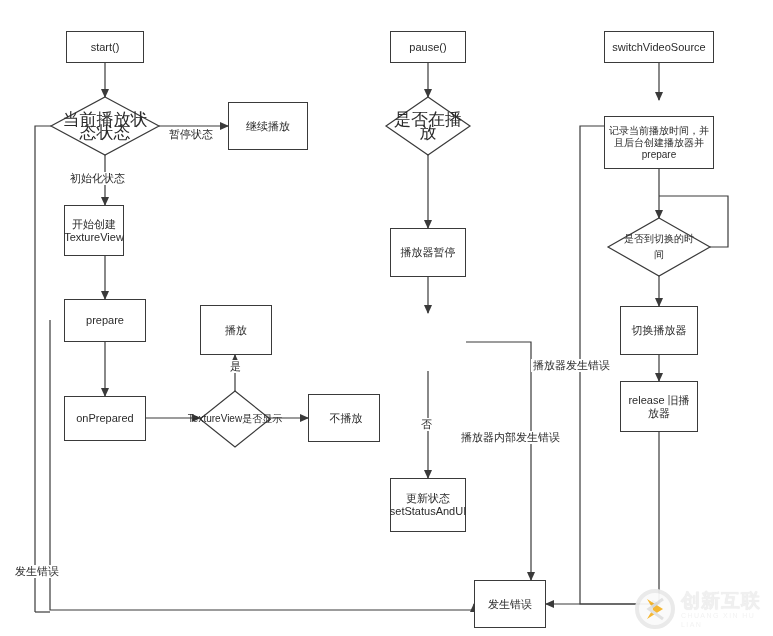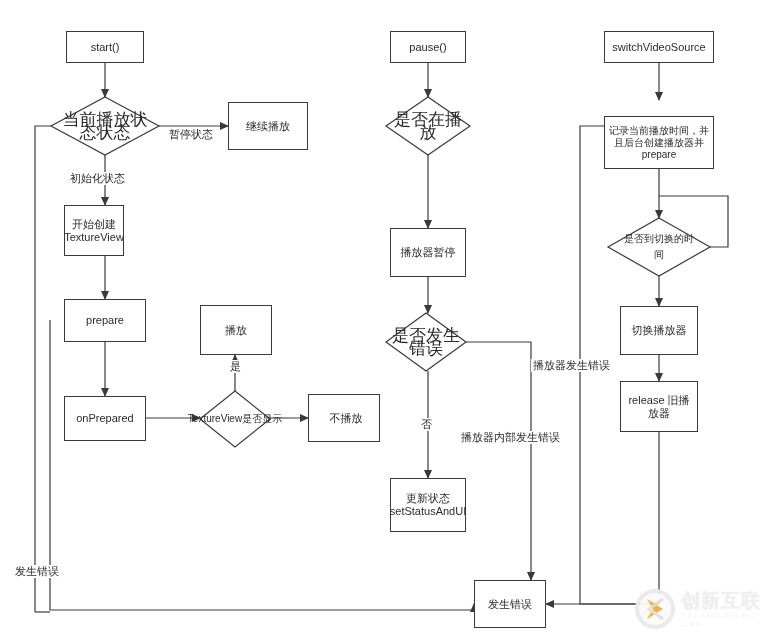--- a/index.html
+++ b/index.html
@@ -209,26 +209,20 @@
 
   <div class="diamond-wrap" style="left:386px; top:97px; width:84px; height:58px;">
     <svg width="84" height="58">
       <polygon points="42,0 84,29 42,58 0,29" fill="#ffffff" stroke="#3a3a3a" stroke-width="1.2"></polygon>
     </svg>
     <div class="diamond-label">是否在播放</div>
   </div>
 
   <div class="node" style="left:390px; top:228px; width:76px; height:49px;">播放器暂停</div>
 
-  <div class="diamond-wrap" style="left:386px; top:313px; width:80px; height:58px;">
-    <svg width="80" height="58">
-      <polygon points="40,0 80,29 40,58 0,29" fill="#ffffff" stroke="#3a3a3a" stroke-width="1.2"></polygon>
-    </svg>
-    <div class="diamond-label">是否发生错误</div>
-  </div>
 
   <div class="node" style="left:390px; top:478px; width:76px; height:54px;">更新状态
 setStatusAndUI</div>
 
   <div class="node" style="left:474px; top:580px; width:72px; height:48px;">发生错误</div>
 
   <div class="node" style="left:604px; top:31px; width:110px; height:32px;">switchVideoSource</div>
 
   <div class="node" style="left:604px; top:116px; width:110px; height:53px; font-size:10px; line-height:12px;">记录当前播放时间，并且后台创建播放器并prepare</div>
 

